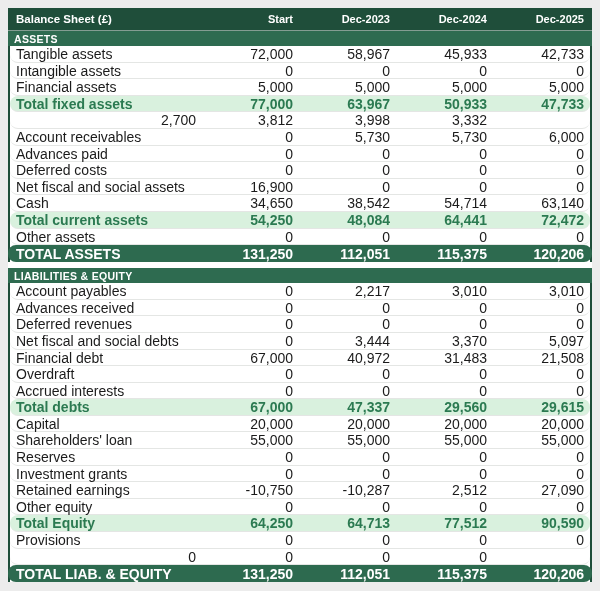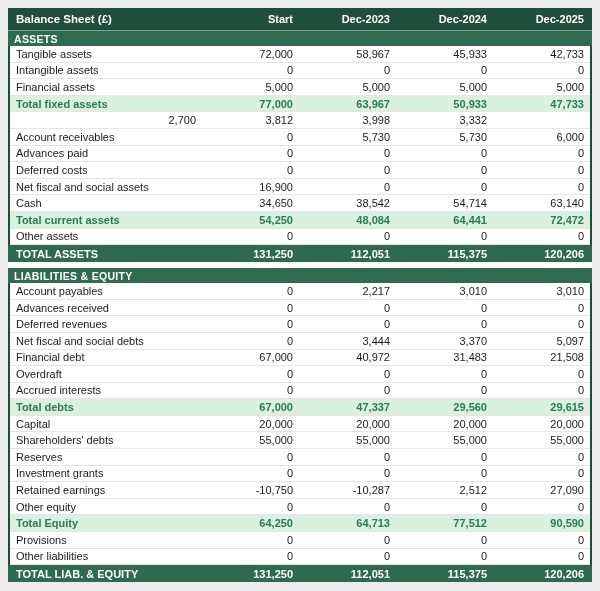--- a/index.html
+++ b/index.html
@@ -40,24 +40,25 @@
     font-size: 10.5px;
     letter-spacing: 0.3px;
     padding-left: 6px;
     margin: 0 -2px;
   }
   .row {
     display: grid;
     grid-template-columns: 1fr 97px 97px 97px 97px;
     align-items: center;
     height: 16.6px;
-    font-size: 11px;
+    font-size: 14px;
     color: var(--body-text, #1b1b1b);
     border-bottom: 1px solid var(--row-border, #e4e6e4);
     background: #ffffff;
+    border-radius: 8px;
   }
   .row .label { padding-left: 6px; white-space: nowrap; overflow: hidden; }
   .row .num { text-align: right; padding-right: 6px; white-space: nowrap; }
   .row.subtotal {
     background: var(--subtotal-bg, #d9f1de);
     color: var(--subtotal-text, #2b7a51);
     font-weight: 700;
   }
   .row.total {
     height: 17px;
@@ -235,21 +236,21 @@
           <div class="num">29,615</div>
         </div>
         <div class="row">
           <div class="label">Capital</div>
           <div class="num">20,000</div>
           <div class="num">20,000</div>
           <div class="num">20,000</div>
           <div class="num">20,000</div>
         </div>
         <div class="row">
-          <div class="label">Shareholders' debts</div>
+          <div class="label">Shareholders' loan</div>
           <div class="num">55,000</div>
           <div class="num">55,000</div>
           <div class="num">55,000</div>
           <div class="num">55,000</div>
         </div>
         <div class="row">
           <div class="label">Reserves</div>
           <div class="num">0</div>
           <div class="num">0</div>
           <div class="num">0</div>
@@ -284,21 +285,20 @@
           <div class="num">90,590</div>
         </div>
         <div class="row">
           <div class="label">Provisions</div>
           <div class="num">0</div>
           <div class="num">0</div>
           <div class="num">0</div>
           <div class="num">0</div>
         </div>
         <div class="row">
-          <div class="label">Other liabilities</div>
           <div class="num">0</div>
           <div class="num">0</div>
           <div class="num">0</div>
           <div class="num">0</div>
         </div>
         <div class="row total">
           <div class="label">TOTAL LIAB. &amp; EQUITY</div>
           <div class="num">131,250</div>
           <div class="num">112,051</div>
           <div class="num">115,375</div>

